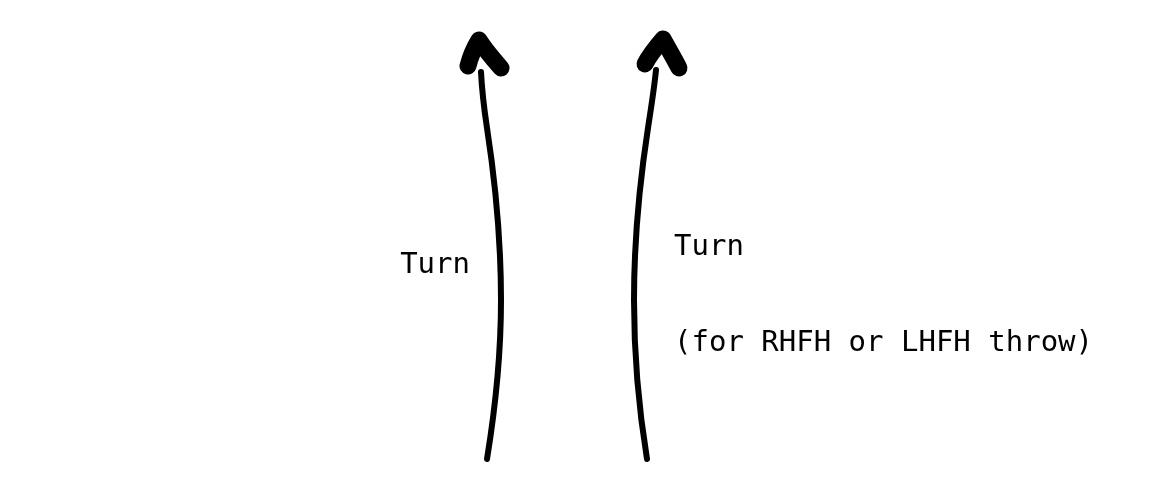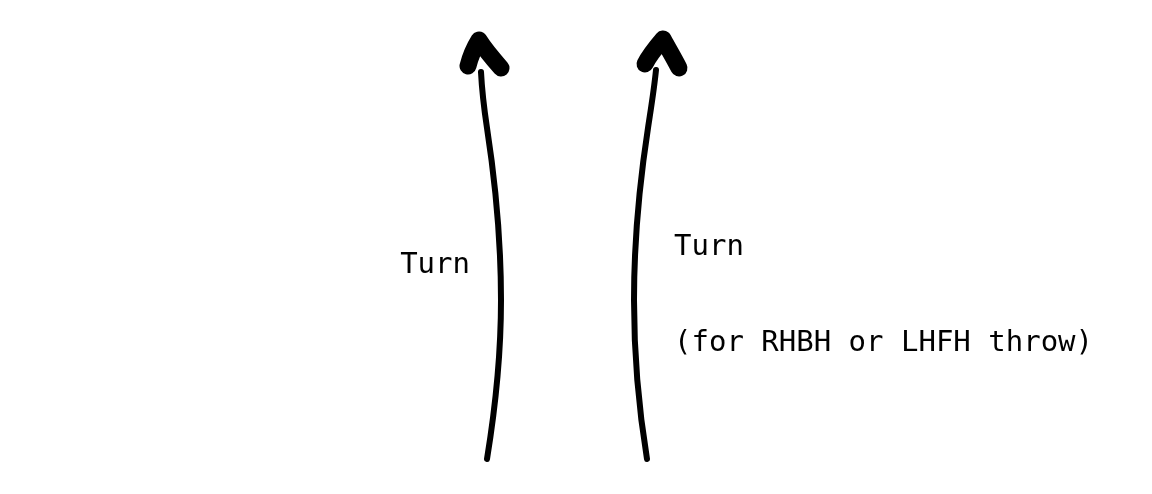--- a/index.html
+++ b/index.html
@@ -77,16 +77,16 @@
                C 662 48, 669 60, 673 68" fill="none" stroke="#000000" stroke-width="17" stroke-linecap="round" stroke-linejoin="round"></path>
     </g>
   </svg>
 
   <div class="label-block label-left">
     <span class="label-line">Turn</span>
   </div>
 
   <div class="label-block label-right">
     <span class="label-line">Turn</span>
-    <span class="label-line">(for RHBH or LHFH throw)</span>
+    <span class="label-line">(for RHFH or LHFH throw)</span>
   </div>
 
 </div>
 
 </body></html>

